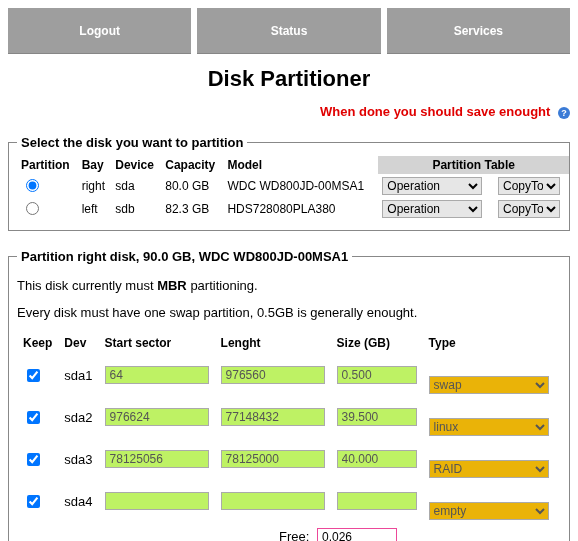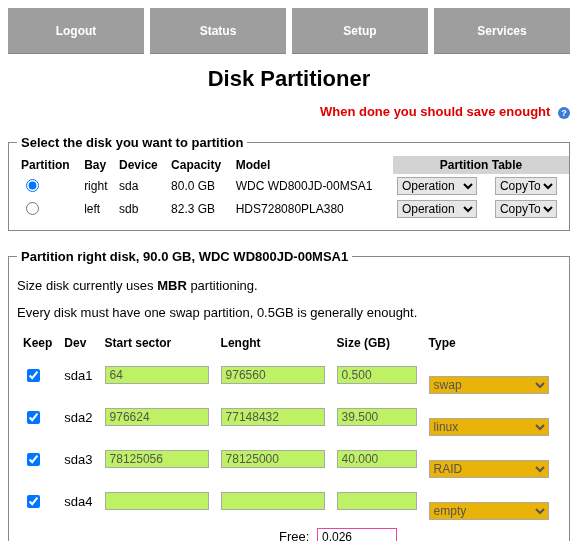--- a/index.html
+++ b/index.html
@@ -83,21 +83,21 @@
     padding: 2px 4px;
     font-size: 12px;
     vertical-align: middle;
     white-space: nowrap;
   }
   select, input[type=text] {
     font-size: 12px;
     font-family: inherit;
   }
   select.op {
-    width: 80px;
+    width: 100px;
     background: #e6e6e6;
     border: 1px solid #aaa;
   }
   select.copy {
     width: 62px;
     background: #e6e6e6;
     border: 1px solid #aaa;
   }
   .part-line1 { margin: 8px 0 12px 0; }
   .part-line2 { margin: 0 0 12px 0; }
@@ -147,21 +147,20 @@
     cursor: pointer;
     margin-right: 6px;
   }
 </style>
 </head>
 <body>
 
 <div class="topnav">
   <div class="navbtn">Logout</div>
   <div class="navbtn">Status</div>
-  <div class="navbtn">Setup</div>
   <div class="navbtn">Services</div>
 </div>
 
 <h1 class="pagetitle">Disk Partitioner</h1>
 
 <div class="warn">
   <span>When done you should save enought</span>
   <span class="qicon">?</span>
 </div>
 
@@ -196,21 +195,21 @@
       <td><select class="copy"><option>CopyTo</option></select></td>
     </tr>
   </tbody>
     </table>
 </fieldset>
 
 <fieldset>
   <legend>Partition right disk, 90.0 GB, WDC WD800JD-00MSA1</legend>
 
   <p class="part-line1">
-    <span>Size disk currently uses </span><b>MBR</b><span> partitioning.</span>
+    <span>This disk currently must </span><b>MBR</b><span> partitioning.</span>
   </p>
   <p class="part-line2">Every disk must have one swap partition, 0.5GB is generally enought.</p>
 
   <table class="part">
     <tbody>
         <tr>
       <th>Keep</th>
       <th>Dev</th>
       <th>Start sector</th>
       <th>Lenght</th>

